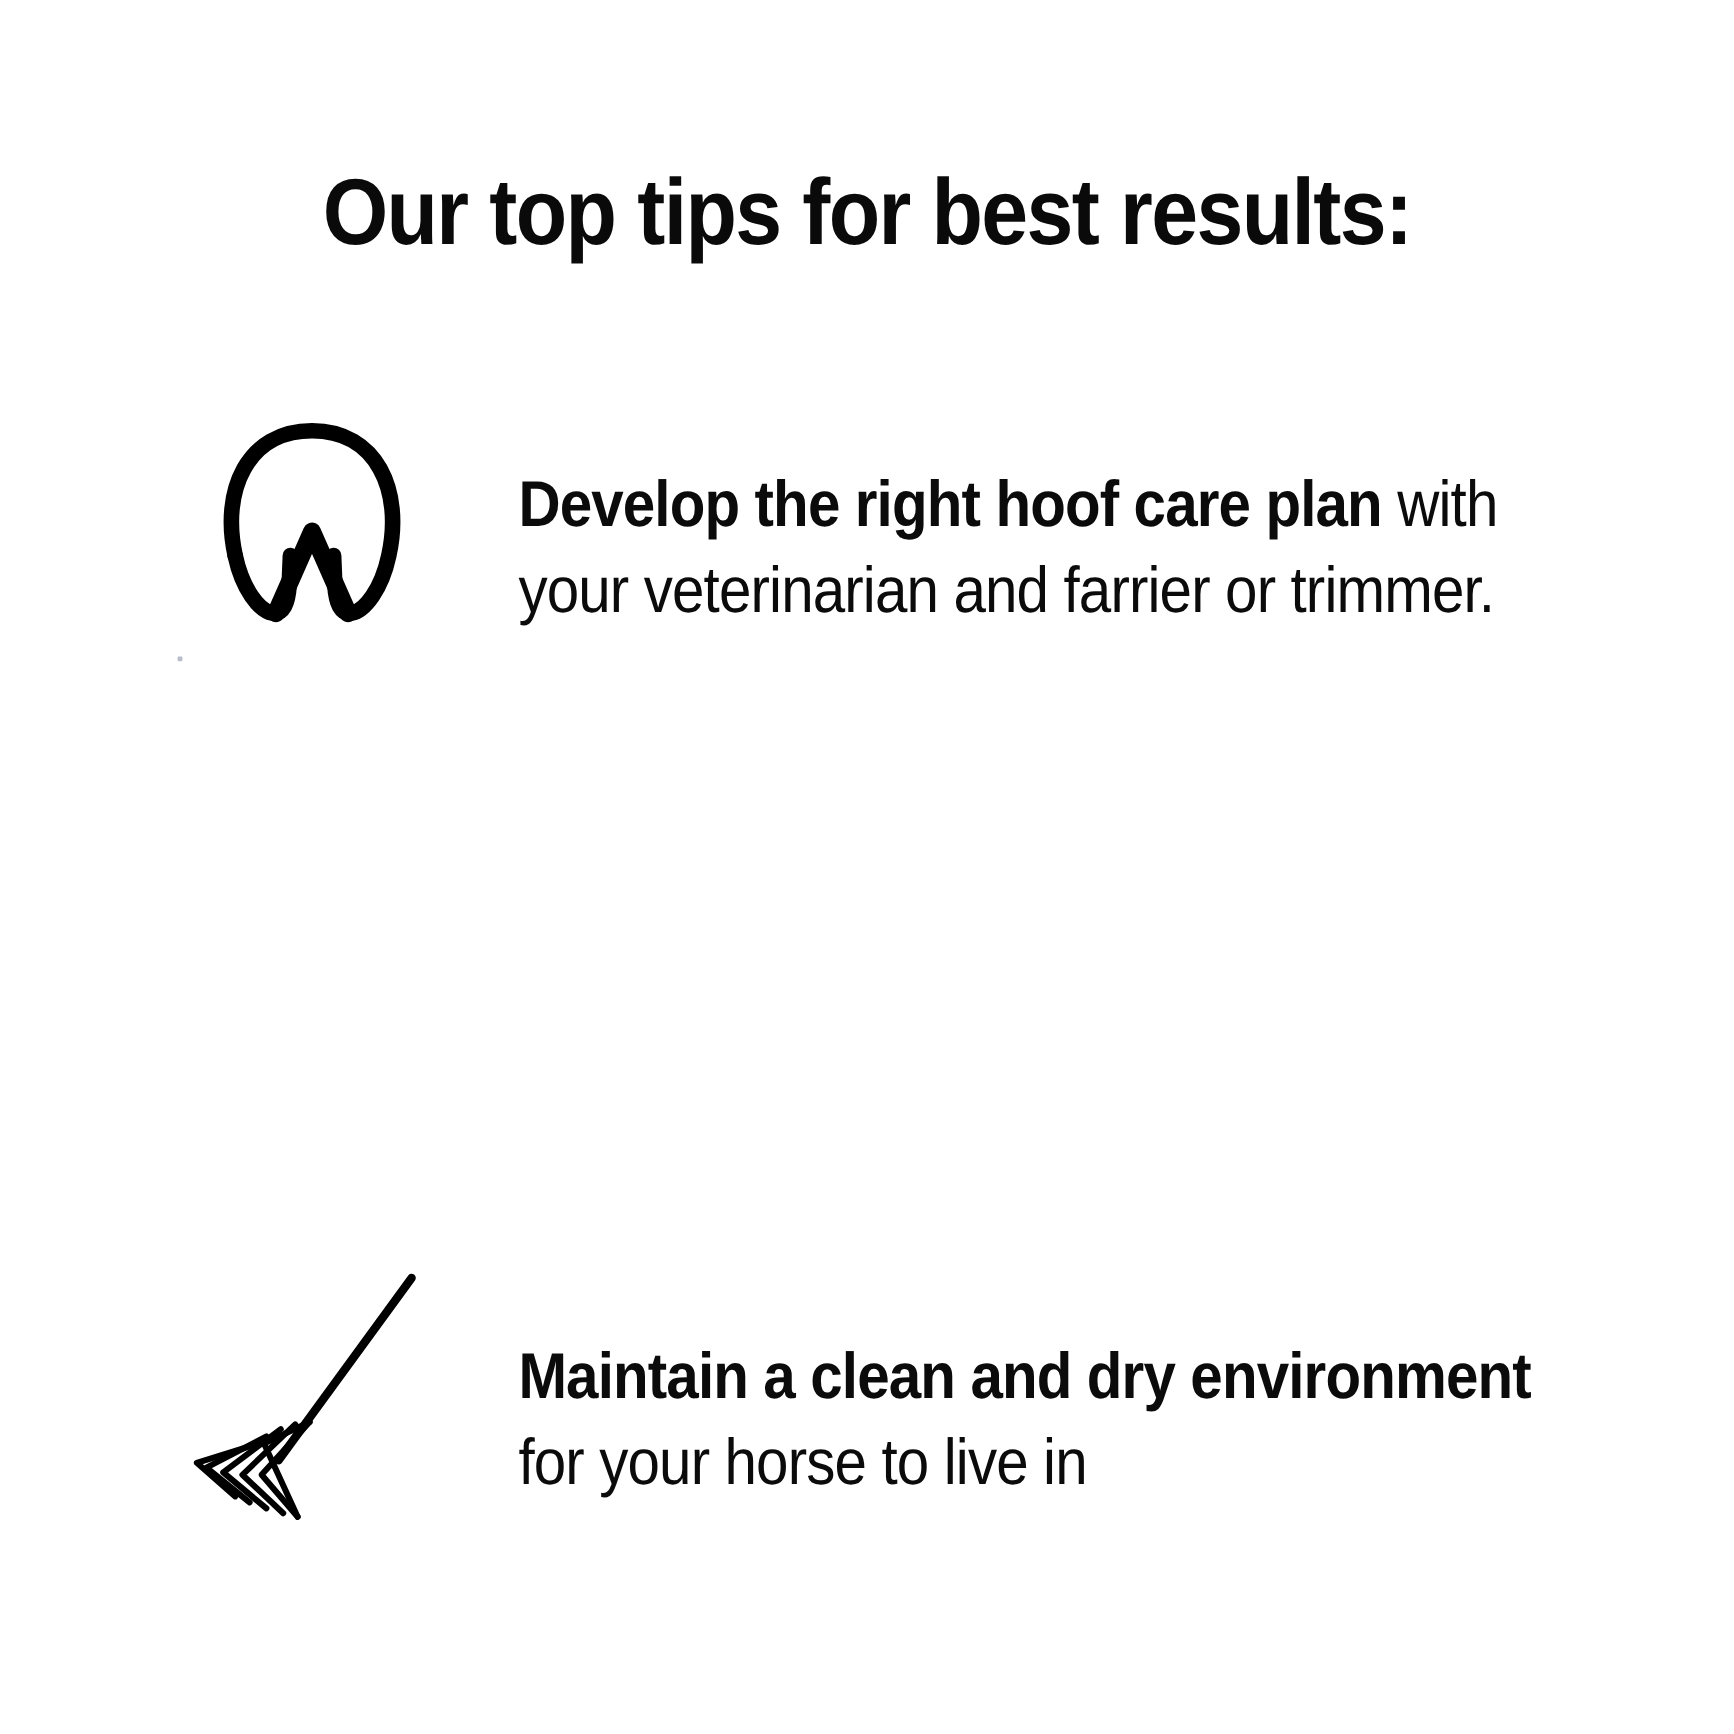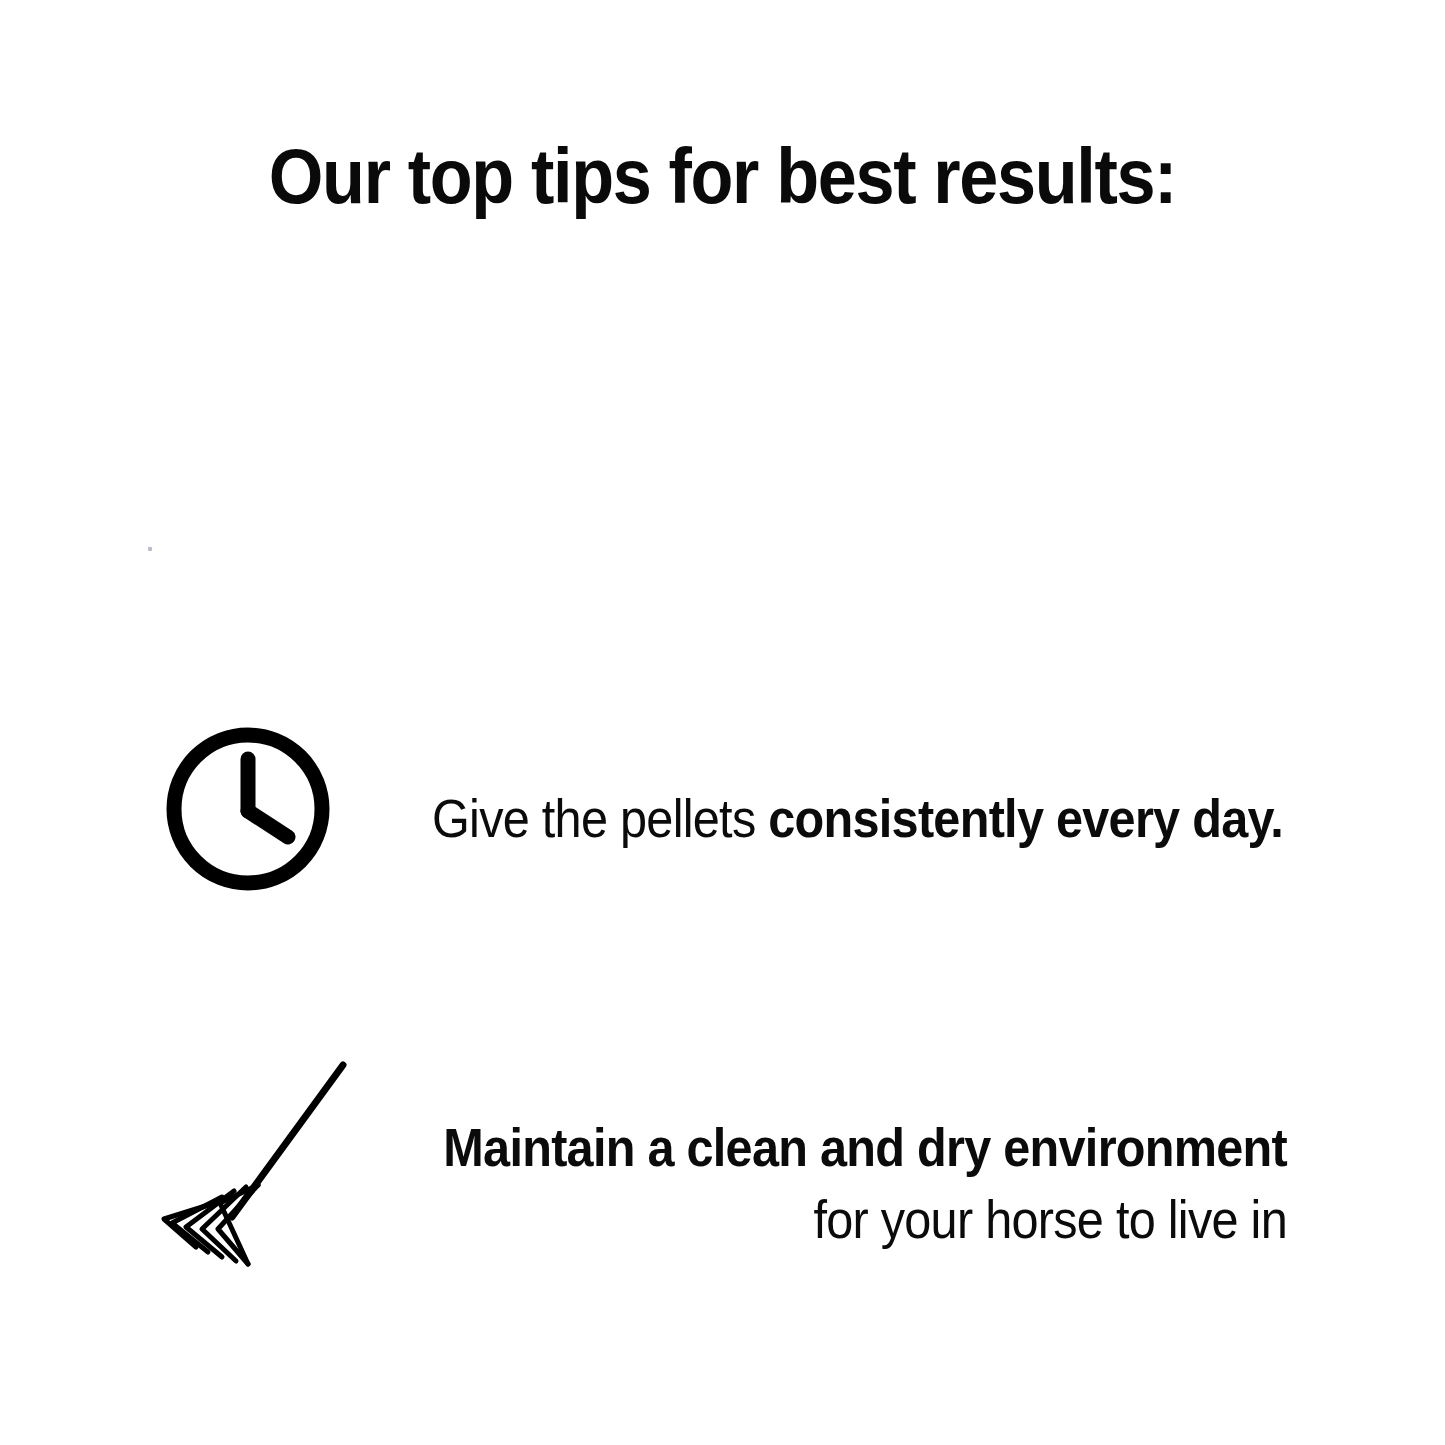--- a/index.html
+++ b/index.html
@@ -43,21 +43,21 @@
   .card {
     position: absolute;
     left: 105px;
     width: 1236px;
     background: #ffffff;
     border-radius: 24px;
     box-sizing: border-box;
   }
   #card-1 { top: 287px;  height: 317px; }
   #card-2 { top: 654px;  height: 308px; }
-  #card-3 { top: 1013px; height: 312px; text-align: right; }
+  #card-3 { top: 1013px; height: 312px; }
 
   .card-icon {
     position: absolute;
     left: 55px;
     display: block;
   }
   .card-text {
     position: absolute;
     left: 327px;
     right: 52px;
@@ -95,36 +95,44 @@
     border-radius: 1px;
   }
 </style>
 </head>
 <body>
 
 <div class="page">
 
   <h1 class="page-title">Our top tips for best results:</h1>
 
-  <div class="speck"></div>
-
-  <div class="card" id="card-2">
+  <div class="card" id="card-1">
 
     <span class="card-icon">
-      <svg width="176" height="176" viewBox="0 0 176 176" aria-hidden="true">
-        <circle cx="88" cy="88" r="74" fill="none" stroke="#000000" stroke-width="15"></circle>
-        <path d="M88 38 L 88 90" fill="none" stroke="#000000" stroke-width="15" stroke-linecap="round"></path>
-        <path d="M88 90 L 128 116" fill="none" stroke="#000000" stroke-width="15" stroke-linecap="round"></path>
+      <svg width="200" height="200" viewBox="0 0 200 200" aria-hidden="true">
+        <path d="M36 128
+                 C 24 74, 46 24, 100 24
+                 C 154 24, 176 74, 164 128
+                 C 158 156, 144 174, 133 176
+                 C 124 177, 120 168, 119 152
+                 L 118 128" fill="none" stroke="#000000" stroke-width="13" stroke-linecap="round" stroke-linejoin="round"></path>
+        <path d="M36 128
+                 C 42 156, 56 174, 67 176
+                 C 76 177, 80 168, 81 152
+                 L 82 128" fill="none" stroke="#000000" stroke-width="13" stroke-linecap="round" stroke-linejoin="round"></path>
+        <path d="M70 176 L 100 108 L 130 176" fill="none" stroke="#000000" stroke-width="15" stroke-linecap="round" stroke-linejoin="round"></path>
       </svg>
     </span>
 
     <p class="card-text">
-      <span>Give the pellets </span><b>consistently every day.</b>
+      <b>Develop the right hoof care plan</b><span> with your veterinarian and farrier or trimmer.</span>
     </p>
   </div>
+  <div class="speck"></div>
+
 
   <div class="card" id="card-3">
 
     <span class="card-icon">
       <svg width="210" height="220" viewBox="0 0 210 220" aria-hidden="true">
         <path d="M183 14 L 72 166" fill="none" stroke="#000000" stroke-width="7" stroke-linecap="round"></path>
         <path d="M98 134 L 58 178 L 88 213" fill="none" stroke="#000000" stroke-width="5" stroke-linecap="round" stroke-linejoin="round"></path>
         <path d="M86 136 L 42 178 L 76 210" fill="none" stroke="#000000" stroke-width="5" stroke-linecap="round" stroke-linejoin="round"></path>
         <path d="M74 140 L 26 176 L 62 206" fill="none" stroke="#000000" stroke-width="5" stroke-linecap="round" stroke-linejoin="round"></path>
         <path d="M62 146 L 12 172 L 48 201" fill="none" stroke="#000000" stroke-width="5" stroke-linecap="round" stroke-linejoin="round"></path>

